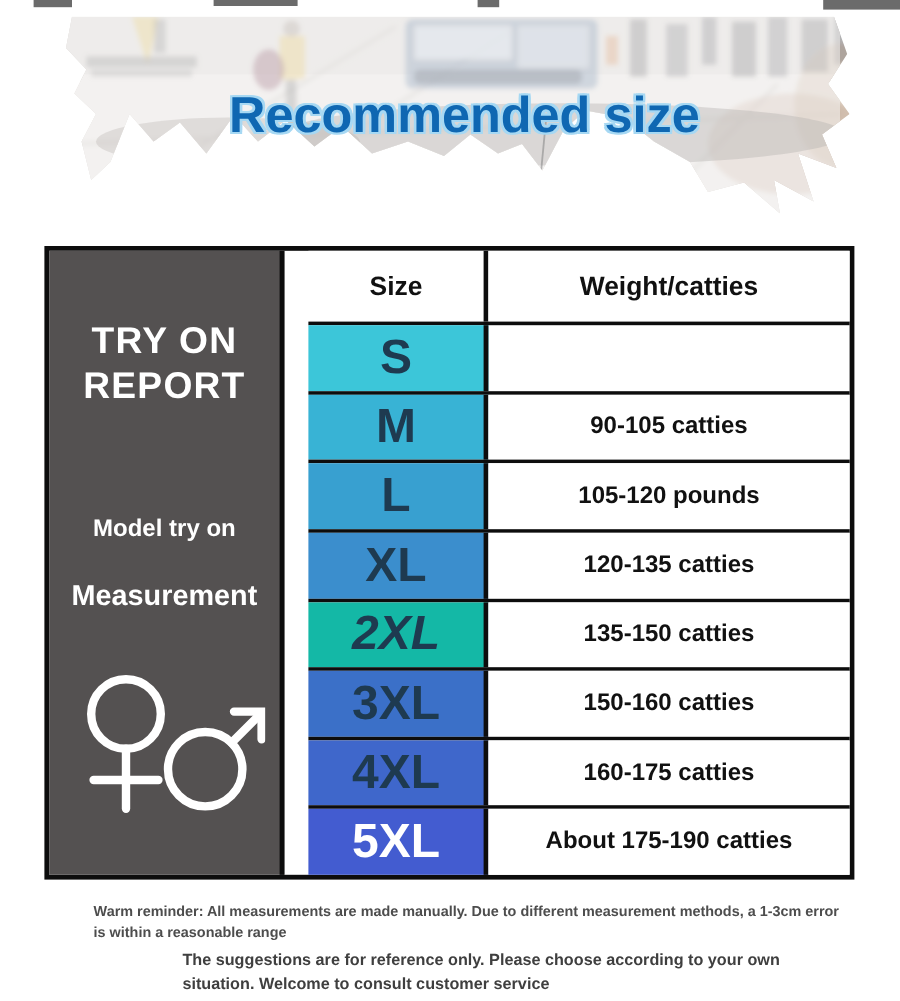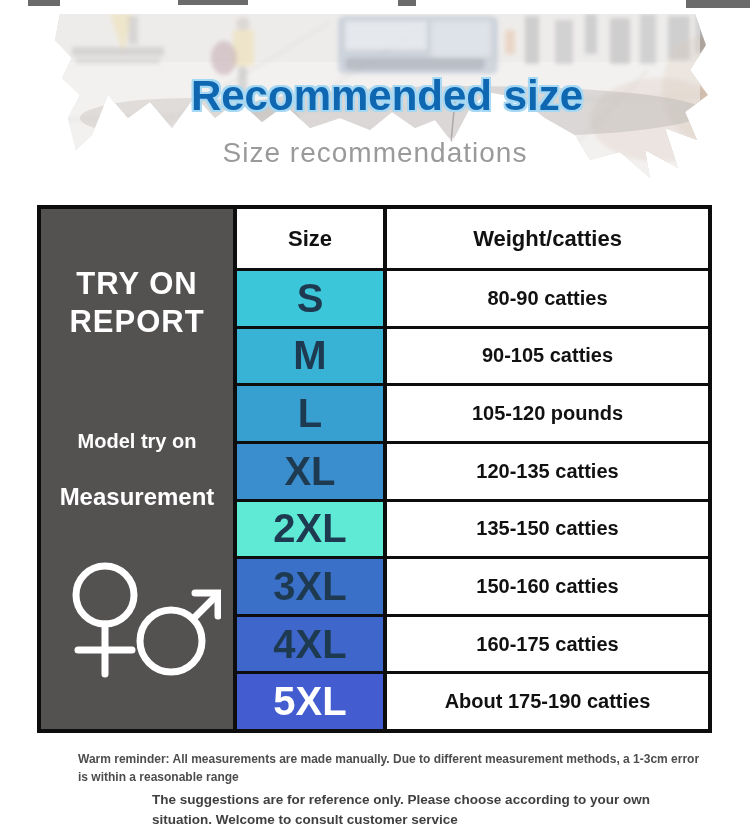--- a/index.html
+++ b/index.html
@@ -27,21 +27,21 @@
   }
   .panel{
     width:196px;flex:0 0 196px;border-right:4px solid #0d0d0d;box-sizing:border-box;
     color:#ffffff;display:flex;flex-direction:column;align-items:center;text-align:center;
   }
   .panel-title{font-size:31px;font-weight:bold;line-height:1.22;margin-top:56px;letter-spacing:1px;}
   .panel-sub1{font-size:20px;font-weight:bold;margin-top:89px;}
   .panel-sub2{font-size:24px;font-weight:bold;margin-top:30px;}
   .gender-icon{margin-top:42px;}
   .grid{flex:1;display:flex;flex-direction:column;box-sizing:border-box;}
-  .trow{display:flex;flex:1;border-top:3px solid #0d0d0d;box-sizing:border-box;}
+  .trow{display:flex;flex:1;border-top:3px solid #0d0d0d;box-sizing:border-box;margin-left:20px;}
   .trow.header-row{border-top:none;flex:0 0 59px;}
   .cell{display:flex;align-items:center;justify-content:center;box-sizing:border-box;}
   .size-col{width:150px;flex:0 0 150px;border-right:4px solid #0d0d0d;}
   .weight-col{flex:1;background:#ffffff;}
   .head-label{font-size:22px;font-weight:bold;color:#111;}
   .size-label{font-size:40px;font-weight:bold;color:#1e3a50;}
   .weight-label{font-size:20px;font-weight:bold;color:#111;}
   
   .footer{position:absolute;left:78px;top:750px;width:630px;color:#4d4d4d;}
   .footer-line1{font-size:12px;font-weight:bold;line-height:1.5;color:#4d4d4d;width:628px;}
@@ -117,21 +117,20 @@
 
       <rect x="55" y="13" width="645" height="165" fill="#ffffff" opacity="0.56"></rect>
 
       <ellipse cx="470" cy="112" rx="235" ry="26" fill="#b5b1ae" opacity="0.4"></ellipse>
       <ellipse cx="190" cy="118" rx="110" ry="20" fill="#b9b5b2" opacity="0.35"></ellipse>
       <path d="M455,100 L451,142" stroke="#8a8a8a" stroke-width="1.5" opacity="0.6" fill="none"></path>
     </g>
   </svg>
 
   <div class="main-title">Recommended size</div>
-  <div class="sub-title">Size recommendations</div>
 
   <div class="size-table">
 
     <div class="panel" style="background: rgb(84, 81, 81); align-items: center;">
       <div class="panel-title">
         <span>TRY ON</span><br>
         <span>REPORT</span>
       </div>
       <div class="panel-sub1">Model try on</div>
       <div class="panel-sub2">Measurement</div>
@@ -154,23 +153,20 @@
         </div>
         <div class="cell weight-col">
           <span class="head-label">Weight/catties</span>
         </div>
       </div>
 
     <div class="trow">
         <div class="cell size-col" style="background: rgb(60, 198, 217);">
           <span class="size-label" style="color: rgb(30, 58, 80);">S</span>
         </div>
-        <div class="cell weight-col">
-          <span class="weight-label">80-90 catties</span>
-        </div>
       </div>
         <div class="trow">
         <div class="cell size-col" style="background: rgb(56, 179, 213);">
           <span class="size-label" style="color: rgb(30, 58, 80);">M</span>
         </div>
         <div class="cell weight-col">
           <span class="weight-label">90-105 catties</span>
         </div>
       </div>
         <div class="trow">
@@ -183,21 +179,21 @@
       </div>
         <div class="trow">
         <div class="cell size-col" style="background: rgb(59, 142, 205);">
           <span class="size-label" style="color: rgb(30, 58, 80);">XL</span>
         </div>
         <div class="cell weight-col">
           <span class="weight-label">120-135 catties</span>
         </div>
       </div>
         <div class="trow">
-        <div class="cell size-col" style="background: #5eead4;">
+        <div class="cell size-col" style="background: #14b8a6; font-style: italic;">
           <span class="size-label" style="color: rgb(30, 58, 80);">2XL</span>
         </div>
         <div class="cell weight-col">
           <span class="weight-label">135-150 catties</span>
         </div>
       </div>
         <div class="trow">
         <div class="cell size-col" style="background: rgb(59, 112, 200);">
           <span class="size-label" style="color: rgb(30, 58, 80);">3XL</span>
         </div>

